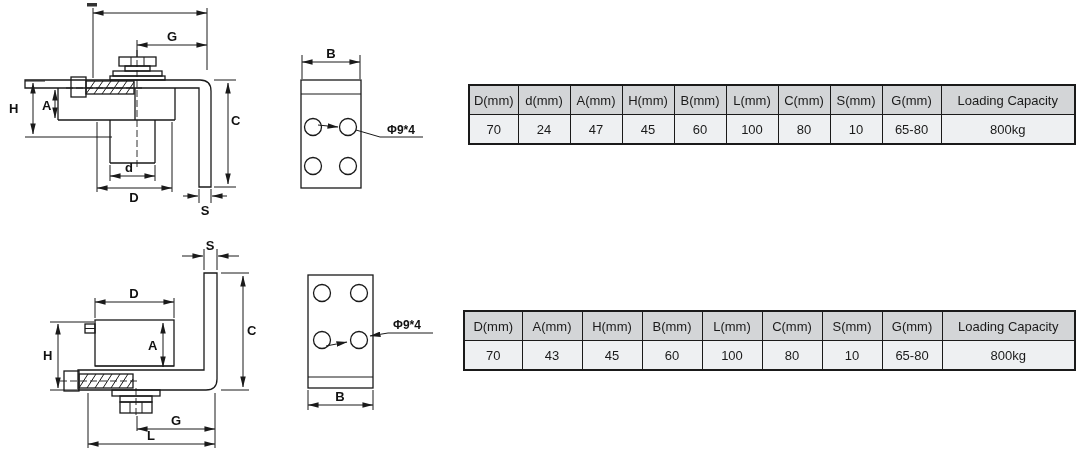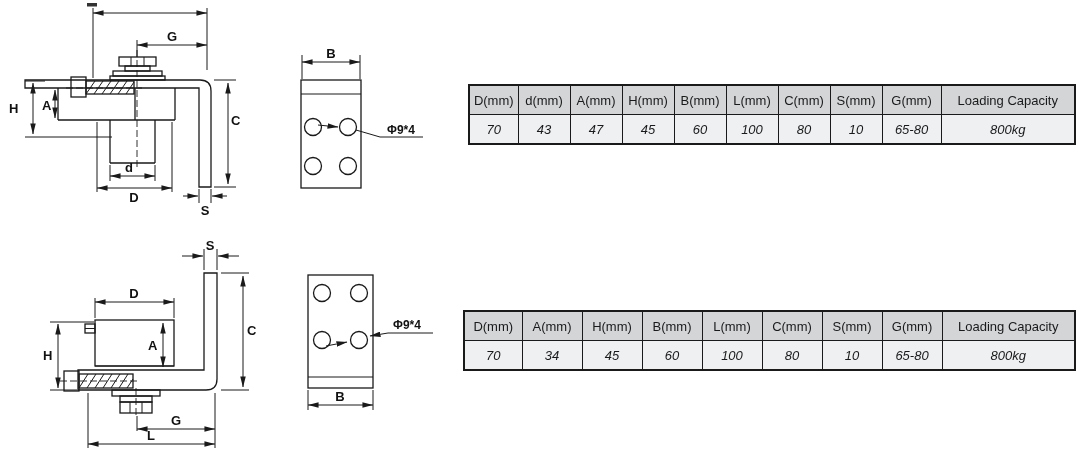--- a/index.html
+++ b/index.html
@@ -11,21 +11,21 @@
   .drawing .dim{fill:none;stroke:#1a1a1a;stroke-width:1;}
   .drawing .ctr{fill:none;stroke:#1a1a1a;stroke-width:0.9;stroke-dasharray:7 3;}
   .drawing text{font-family:"Liberation Sans",sans-serif;font-size:13px;font-weight:bold;fill:#111;}
   .drawing text.callout{font-size:12px;}
   .spec-table{position:absolute;}
   .spec-table table{border-collapse:collapse;width:100%;table-layout:fixed;border:2px solid #1a1a1a;}
   .spec-table th,.spec-table td{border:1px solid #1a1a1a;text-align:center;vertical-align:middle;
       font-family:"Liberation Sans",sans-serif;font-size:13px;font-weight:normal;color:#1a1a1a;
       height:28px;padding:0;overflow:hidden;white-space:nowrap;}
   .spec-table th{background:#d3d5d7;}
-  .spec-table td{background:#eef0f2;font-style:italic;}
+  .spec-table td{background:#eef0f2;}
 </style>
 </head>
 <body>
 
 <div id="canvas">
 
   <svg width="0" height="0" style="position:absolute" aria-hidden="true">
     <defs>
       <marker id="arr" viewBox="0 0 12 6" refX="11.5" refY="3" markerWidth="11" markerHeight="5.5" orient="auto-start-reverse">
         <path d="M0,0 L12,3 L0,6 Z" fill="#1a1a1a"></path>
@@ -129,21 +129,21 @@
         <th>H(mm)</th>
         <th>B(mm)</th>
         <th>L(mm)</th>
         <th>C(mm)</th>
         <th>S(mm)</th>
         <th>G(mm)</th>
         <th>Loading Capacity</th>
       </tr>
       <tr>
         <td>70</td>
-        <td>43</td>
+        <td>24</td>
         <td>47</td>
         <td>45</td>
         <td>60</td>
         <td>100</td>
         <td>80</td>
         <td>10</td>
         <td>65-80</td>
         <td>800kg</td>
       </tr>
     </tbody>
@@ -243,21 +243,21 @@
         <th>H(mm)</th>
         <th>B(mm)</th>
         <th>L(mm)</th>
         <th>C(mm)</th>
         <th>S(mm)</th>
         <th>G(mm)</th>
         <th>Loading Capacity</th>
       </tr>
       <tr>
         <td>70</td>
-        <td>34</td>
+        <td>43</td>
         <td>45</td>
         <td>60</td>
         <td>100</td>
         <td>80</td>
         <td>10</td>
         <td>65-80</td>
         <td>800kg</td>
       </tr>
     </tbody>
       </table>

